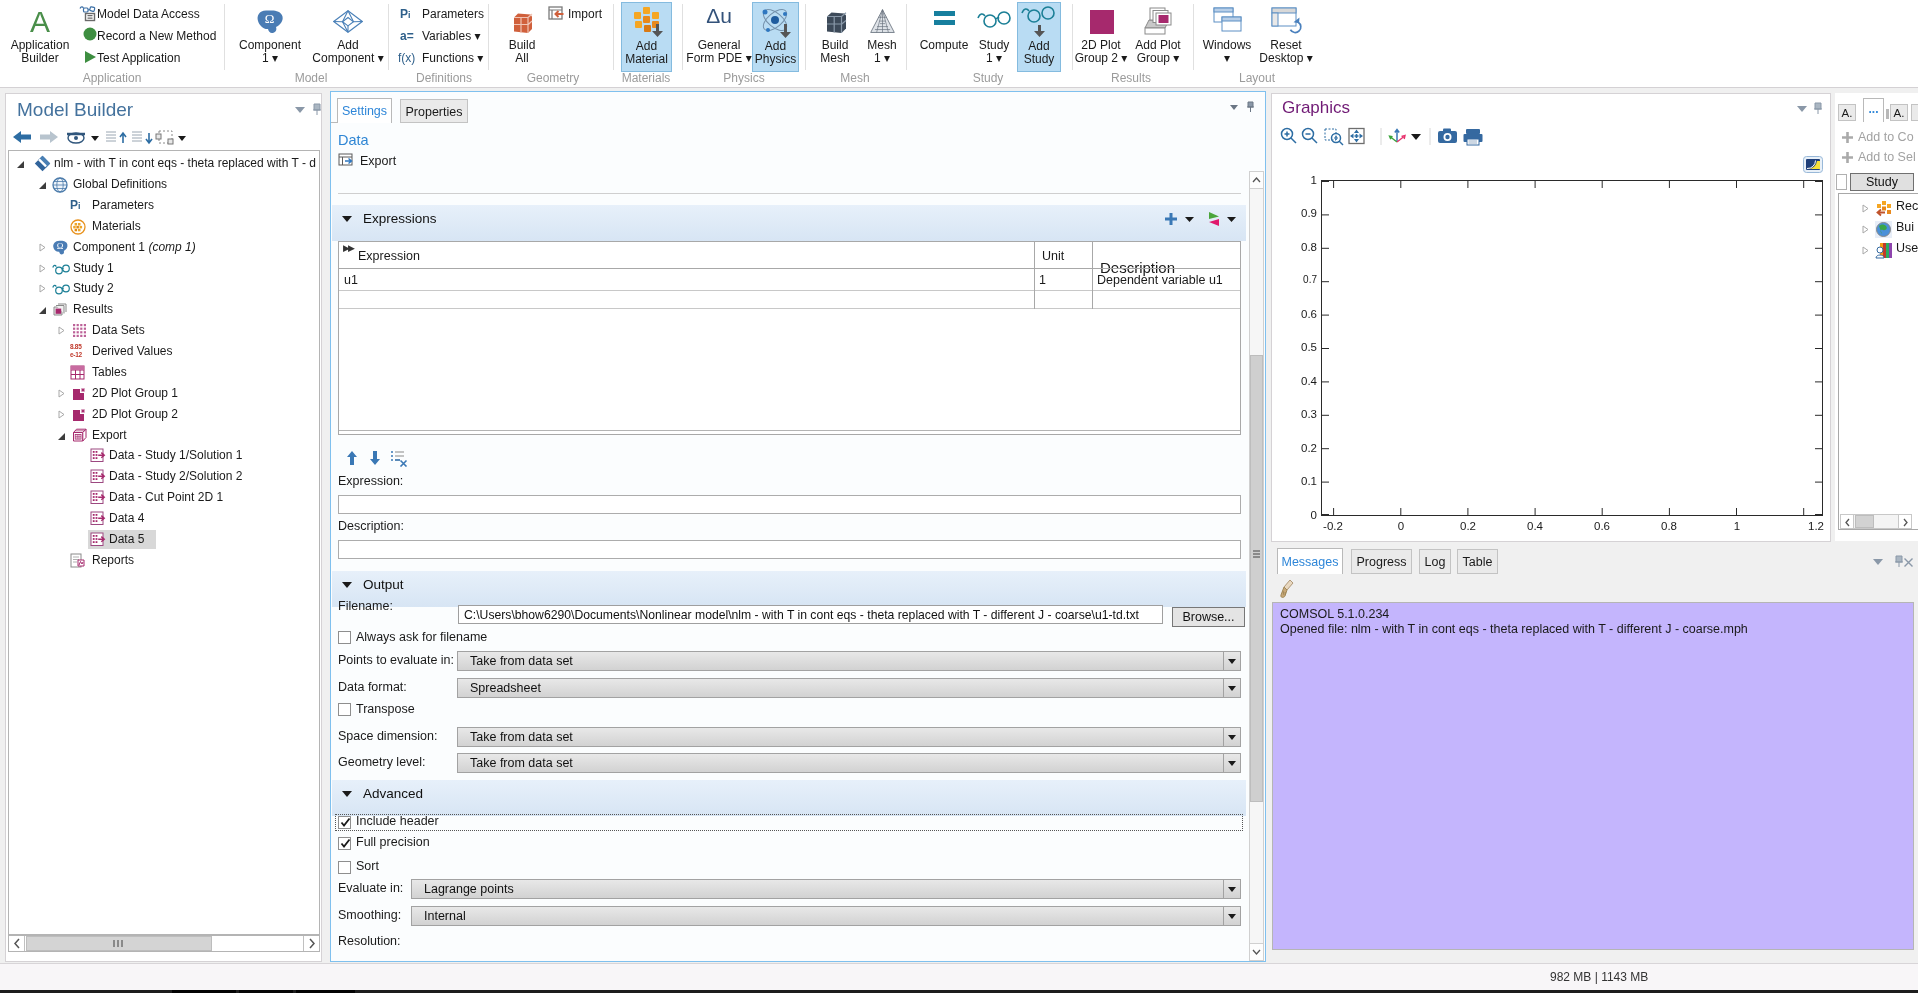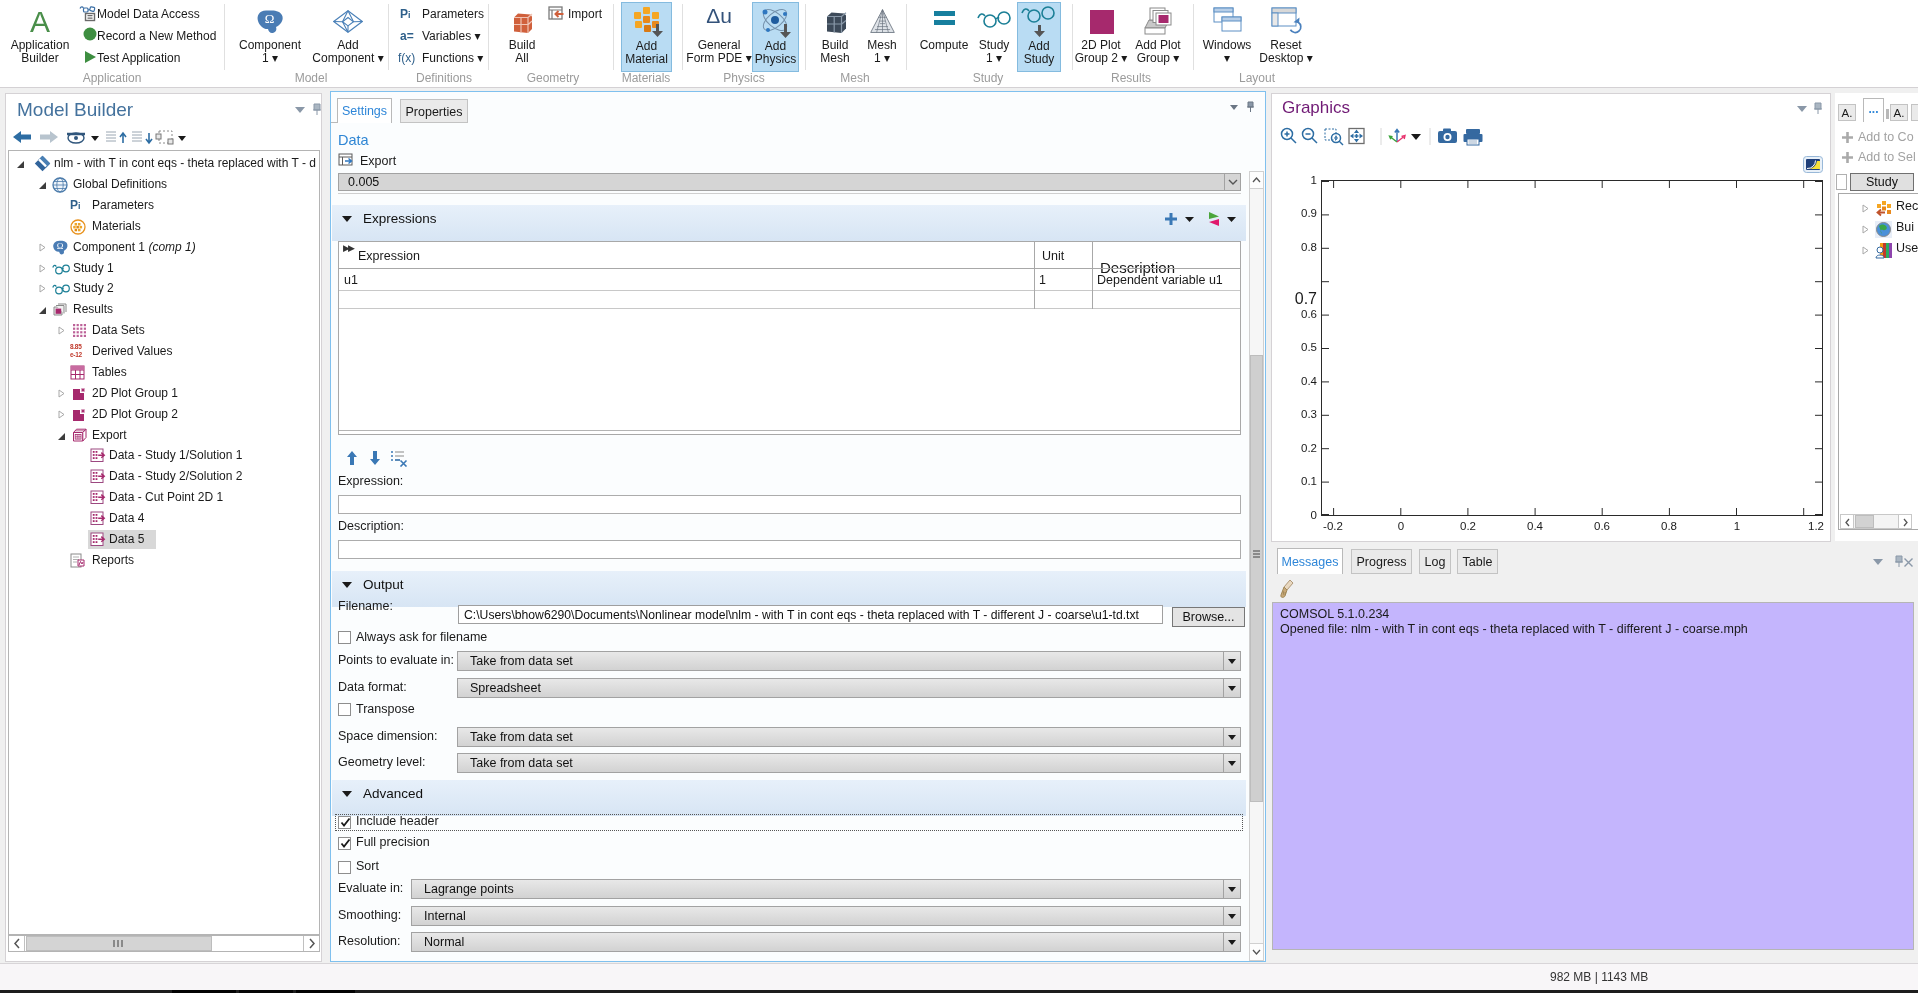--- a/index.html
+++ b/index.html
@@ -536,26 +536,20 @@
         <path d="M2 1 L7 1 L7 6 L2 6 Z M1 6 L8 6 M4.5 6 L4.5 11" stroke="#6a7684" fill="#8a98a8"></path>
       </svg>
   <div class="abs" style="left:7px;top:40px;font-size:14.5px;color:#2f86d4;">Data</div>
   <svg class="abs" style="left:7px;top:61px" width="17" height="16" viewBox="0 0 17 16">
         <rect x="1" y="1" width="13" height="11" fill="#fff" stroke="#5a5a5a"></rect>
         <path d="M1 4 L14 4" stroke="#5a5a5a"></path>
         <path d="M4.5 4 L4.5 12" stroke="#5a5a5a"></path>
         <path d="M7 8 L13 8 M10.5 5.5 L13.5 8 L10.5 10.5" stroke="#2e77c0" stroke-width="1.4" fill="none"></path>
       </svg>
   <div class="lab" style="left:29px;top:62px;">Export</div>
-  <div class="abs" style="left:7px;top:81px;width:903px;height:18px;background:#d5d5d5;border:1px solid #a2a2a2;">
-    <div class="abs" style="left:9px;top:1px;font-size:12.5px;color:#111;">0.005</div>
-    <div class="abs" style="right:0;top:0;bottom:0;width:16px;border-left:1px solid #a2a2a2;"><svg width="16" height="16">
-            <path d="M4 6 L8 10 L12 6" stroke="#555" fill="none" stroke-width="1.4"></path>
-          </svg></div>
-  </div>
   <div class="abs" style="left:7px;top:101px;width:903px;height:1px;background:#cfcfcf;"></div>
 
   <div class="secbar" style="top:113px;">
     <div class="tri"></div>
         <div class="t">Expressions</div>
     <svg class="abs" style="left:832px;top:7px" width="14" height="14" viewBox="0 0 14 14">
           <path d="M7 1 L7 13 M1 7 L13 7" stroke="#3a78b5" stroke-width="3"></path>
         </svg>
     <svg class="abs" style="left:852px;top:11px" width="11" height="7">
           <path d="M1 1 L5.5 6 L10 1 Z" fill="#1a1a1a"></path>
@@ -659,24 +653,20 @@
   <div class="dd" style="left:80px;top:787px;width:830px;height:20px;">
         <div class="txt">Lagrange points</div>
         <div class="btn"></div>
       </div>
   <div class="lab" style="left:7px;top:816px;">Smoothing:</div>
   <div class="dd" style="left:80px;top:814px;width:830px;height:20px;">
         <div class="txt">Internal</div>
         <div class="btn"></div>
       </div>
   <div class="lab" style="left:7px;top:842px;">Resolution:</div>
-  <div class="dd" style="left:80px;top:840px;width:830px;height:20px;">
-        <div class="txt">Normal</div>
-        <div class="btn"></div>
-      </div>
 
   <div class="abs" style="left:918px;top:79px;width:15px;height:790px;background:#f6f6f6;border:1px solid #d0d0d0;">
     <div class="abs" style="left:0;top:0;width:13px;height:17px;background:#fdfdfd;border-bottom:1px solid #d0d0d0;"><svg width="13" height="17">
             <path d="M3 10 L6.5 6 L10 10" stroke="#555" fill="none" stroke-width="1.3"></path>
           </svg></div>
     <div class="abs" style="left:0;top:183px;width:13px;height:447px;background:#cfcfcf;border:1px solid #bdbdbd;"></div>
     <div class="abs" style="left:3px;top:378px;width:7px;height:2px;background:#8a8a8a;"></div>
     <div class="abs" style="left:3px;top:381px;width:7px;height:2px;background:#8a8a8a;"></div>
     <div class="abs" style="left:3px;top:384px;width:7px;height:2px;background:#8a8a8a;"></div>
     <div class="abs" style="left:0;bottom:0;width:13px;height:17px;background:#fdfdfd;border-top:1px solid #d0d0d0;"><svg width="13" height="17">
@@ -747,21 +737,21 @@
   <div class="abs" style="left:49px;top:86px;width:502px;height:336px;background:#fff;border:1px solid #2a2a2a;"></div>
   <svg class="abs" style="left:50px;top:87px" width="500" height="334" viewBox="0 0 500 334">
     <g stroke="#2a2a2a" stroke-width="1">
       <path d="M0 0.5 L7 0.5 M493 0.5 L500 0.5 M0 33.9 L7 33.9 M493 33.9 L500 33.9 M0 67.3 L7 67.3 M493 67.3 L500 67.3 M0 100.7 L7 100.7 M493 100.7 L500 100.7 M0 134.1 L7 134.1 M493 134.1 L500 134.1 M0 167.5 L7 167.5 M493 167.5 L500 167.5 M0 200.9 L7 200.9 M493 200.9 L500 200.9 M0 234.3 L7 234.3 M493 234.3 L500 234.3 M0 267.7 L7 267.7 M493 267.7 L500 267.7 M0 301.1 L7 301.1 M493 301.1 L500 301.1 M0 333.5 L7 333.5 M493 333.5 L500 333.5"></path>
       <path d="M11.6 0 L11.6 7 M11.6 327 L11.6 334 M78.8 0 L78.8 7 M78.8 327 L78.8 334 M145.9 0 L145.9 7 M145.9 327 L145.9 334 M213.1 0 L213.1 7 M213.1 327 L213.1 334 M280.2 0 L280.2 7 M280.2 327 L280.2 334 M347.4 0 L347.4 7 M347.4 327 L347.4 334 M414.5 0 L414.5 7 M414.5 327 L414.5 334 M481.7 0 L481.7 7 M481.7 327 L481.7 334"></path>
     </g>
   </svg>
   <div class="abs" style="left:0px;top:80px;width:45px;text-align:right;font-size:11.5px;color:#1a1a1a;">1</div>
   <div class="abs" style="left:0px;top:113px;width:45px;text-align:right;font-size:11.5px;color:#1a1a1a;">0.9</div>
   <div class="abs" style="left:0px;top:147px;width:45px;text-align:right;font-size:11.5px;color:#1a1a1a;">0.8</div>
-  <div class="abs" style="left:0px;top:196px;width:45px;text-align:right;font-size:16px;color:#1a1a1a;">0.7</div>
+  <div class="abs" style="left:0px;top:180px;width:45px;text-align:right;font-size:10px;color:#1a1a1a;">0.7</div>
   <div class="abs" style="left:0px;top:214px;width:45px;text-align:right;font-size:11.5px;color:#1a1a1a;">0.6</div>
   <div class="abs" style="left:0px;top:247px;width:45px;text-align:right;font-size:11.5px;color:#1a1a1a;">0.5</div>
   <div class="abs" style="left:0px;top:281px;width:45px;text-align:right;font-size:11.5px;color:#1a1a1a;">0.4</div>
   <div class="abs" style="left:0px;top:314px;width:45px;text-align:right;font-size:11.5px;color:#1a1a1a;">0.3</div>
   <div class="abs" style="left:0px;top:348px;width:45px;text-align:right;font-size:11.5px;color:#1a1a1a;">0.2</div>
   <div class="abs" style="left:0px;top:381px;width:45px;text-align:right;font-size:11.5px;color:#1a1a1a;">0.1</div>
   <div class="abs" style="left:0px;top:415px;width:45px;text-align:right;font-size:11.5px;color:#1a1a1a;">0</div>
   <div class="abs" style="left:41px;top:426px;width:40px;text-align:center;font-size:11.5px;color:#1a1a1a;">-0.2</div>
   <div class="abs" style="left:109px;top:426px;width:40px;text-align:center;font-size:11.5px;color:#1a1a1a;">0</div>
   <div class="abs" style="left:176px;top:426px;width:40px;text-align:center;font-size:11.5px;color:#1a1a1a;">0.2</div>

